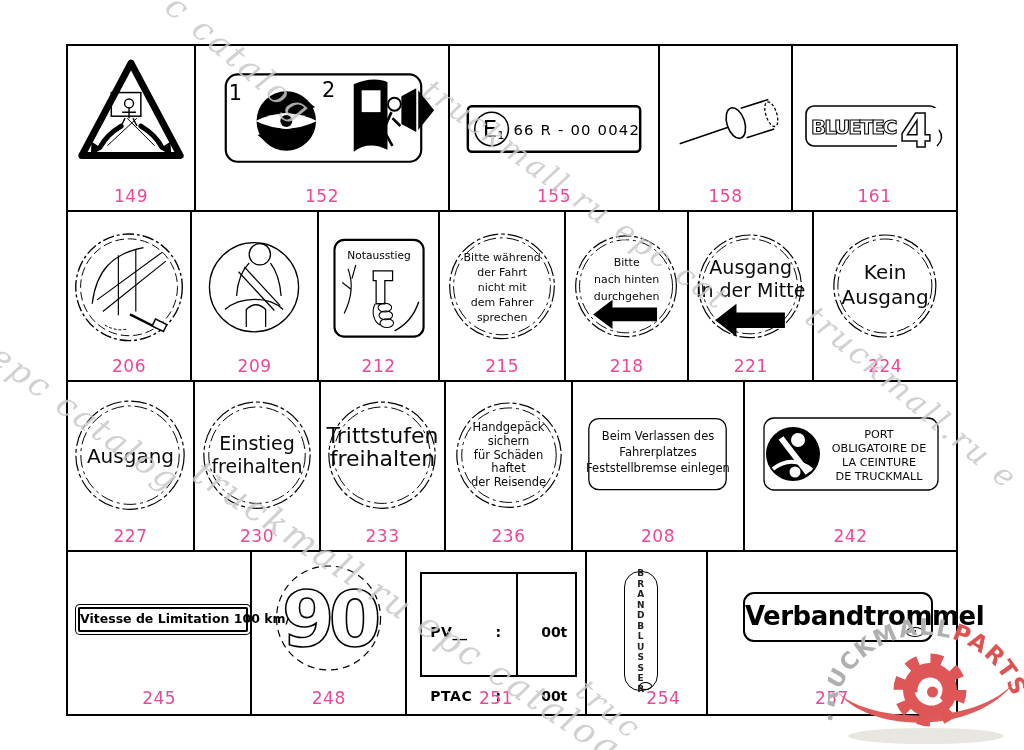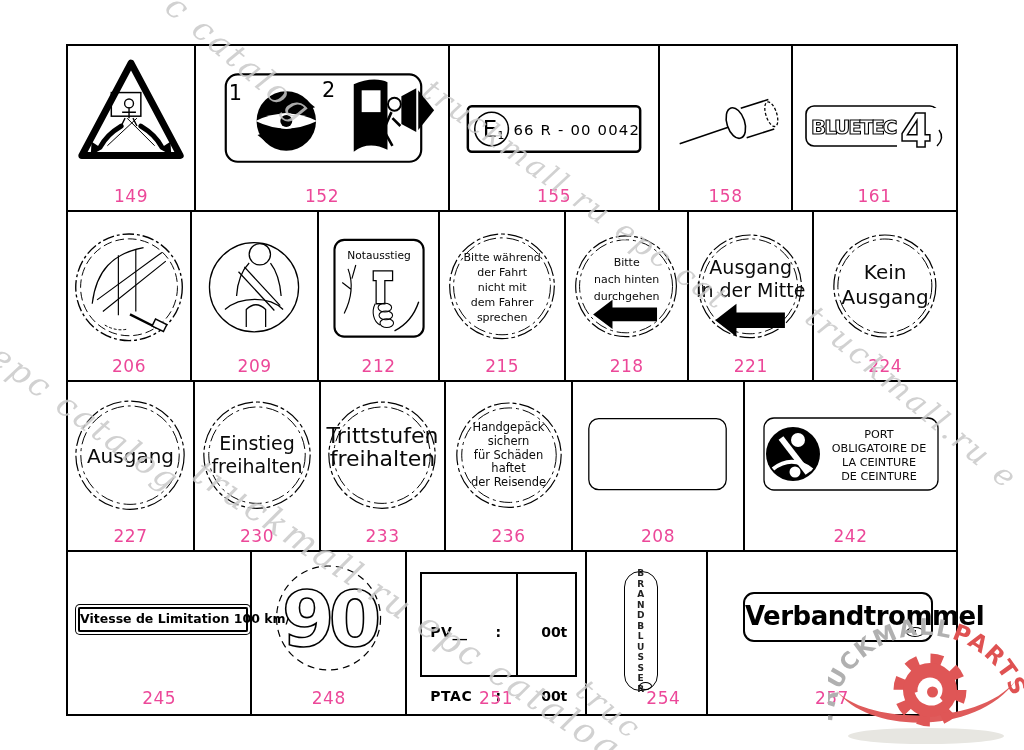--- a/index.html
+++ b/index.html
@@ -297,37 +297,42 @@
             <span>haftet</span>
           <span>der Reisende</span>
         </div>
         <div class="num">236</div>
       </div>
 
       <div class="cell cell-239" style="width:172px">
         <svg class="art" viewBox="0 0 172 168">
           <rect x="16" y="36" width="139" height="72" rx="10" fill="none" stroke="#000" stroke-width="1.3"></rect>
         </svg>
+        <div class="ctext t239">
+          <span>Beim Verlassen des</span>
+            <span>Fahrerplatzes</span>
+          <span>Feststellbremse einlegen</span>
+        </div>
         <div class="num">208</div>
       </div>
 
       <div class="cell cell-242" style="width:211px">
         <svg class="art" viewBox="0 0 211 168">
           <rect x="19" y="36" width="174" height="72" rx="10" fill="none" stroke="#000" stroke-width="1.3"></rect>
           <circle cx="48" cy="72" r="27" fill="#000"></circle>
           <circle cx="53" cy="58" r="7" fill="#fff"></circle>
           <path d="M36 56 L63 91" stroke="#fff" stroke-width="6"></path>
           <path d="M28 87 Q47 72 67 88" fill="none" stroke="#fff" stroke-width="4"></path>
           <circle cx="50" cy="90" r="5.5" fill="#fff"></circle>
         </svg>
         <div class="ctext t242">
           <span>PORT</span>
             <span>OBLIGATOIRE DE</span>
           <span>LA CEINTURE</span>
-            <span>DE CEINTURE</span>
+            <span>DE TRUCKMALL</span>
         </div>
         <div class="num">242</div>
       </div>
     </div>
 
     <div class="row row4">
 
       <div class="cell cell-245" style="width:190px">
         <div class="plate245">Vitesse de Limitation 100 km/h</div>
         <div class="num">245</div>

